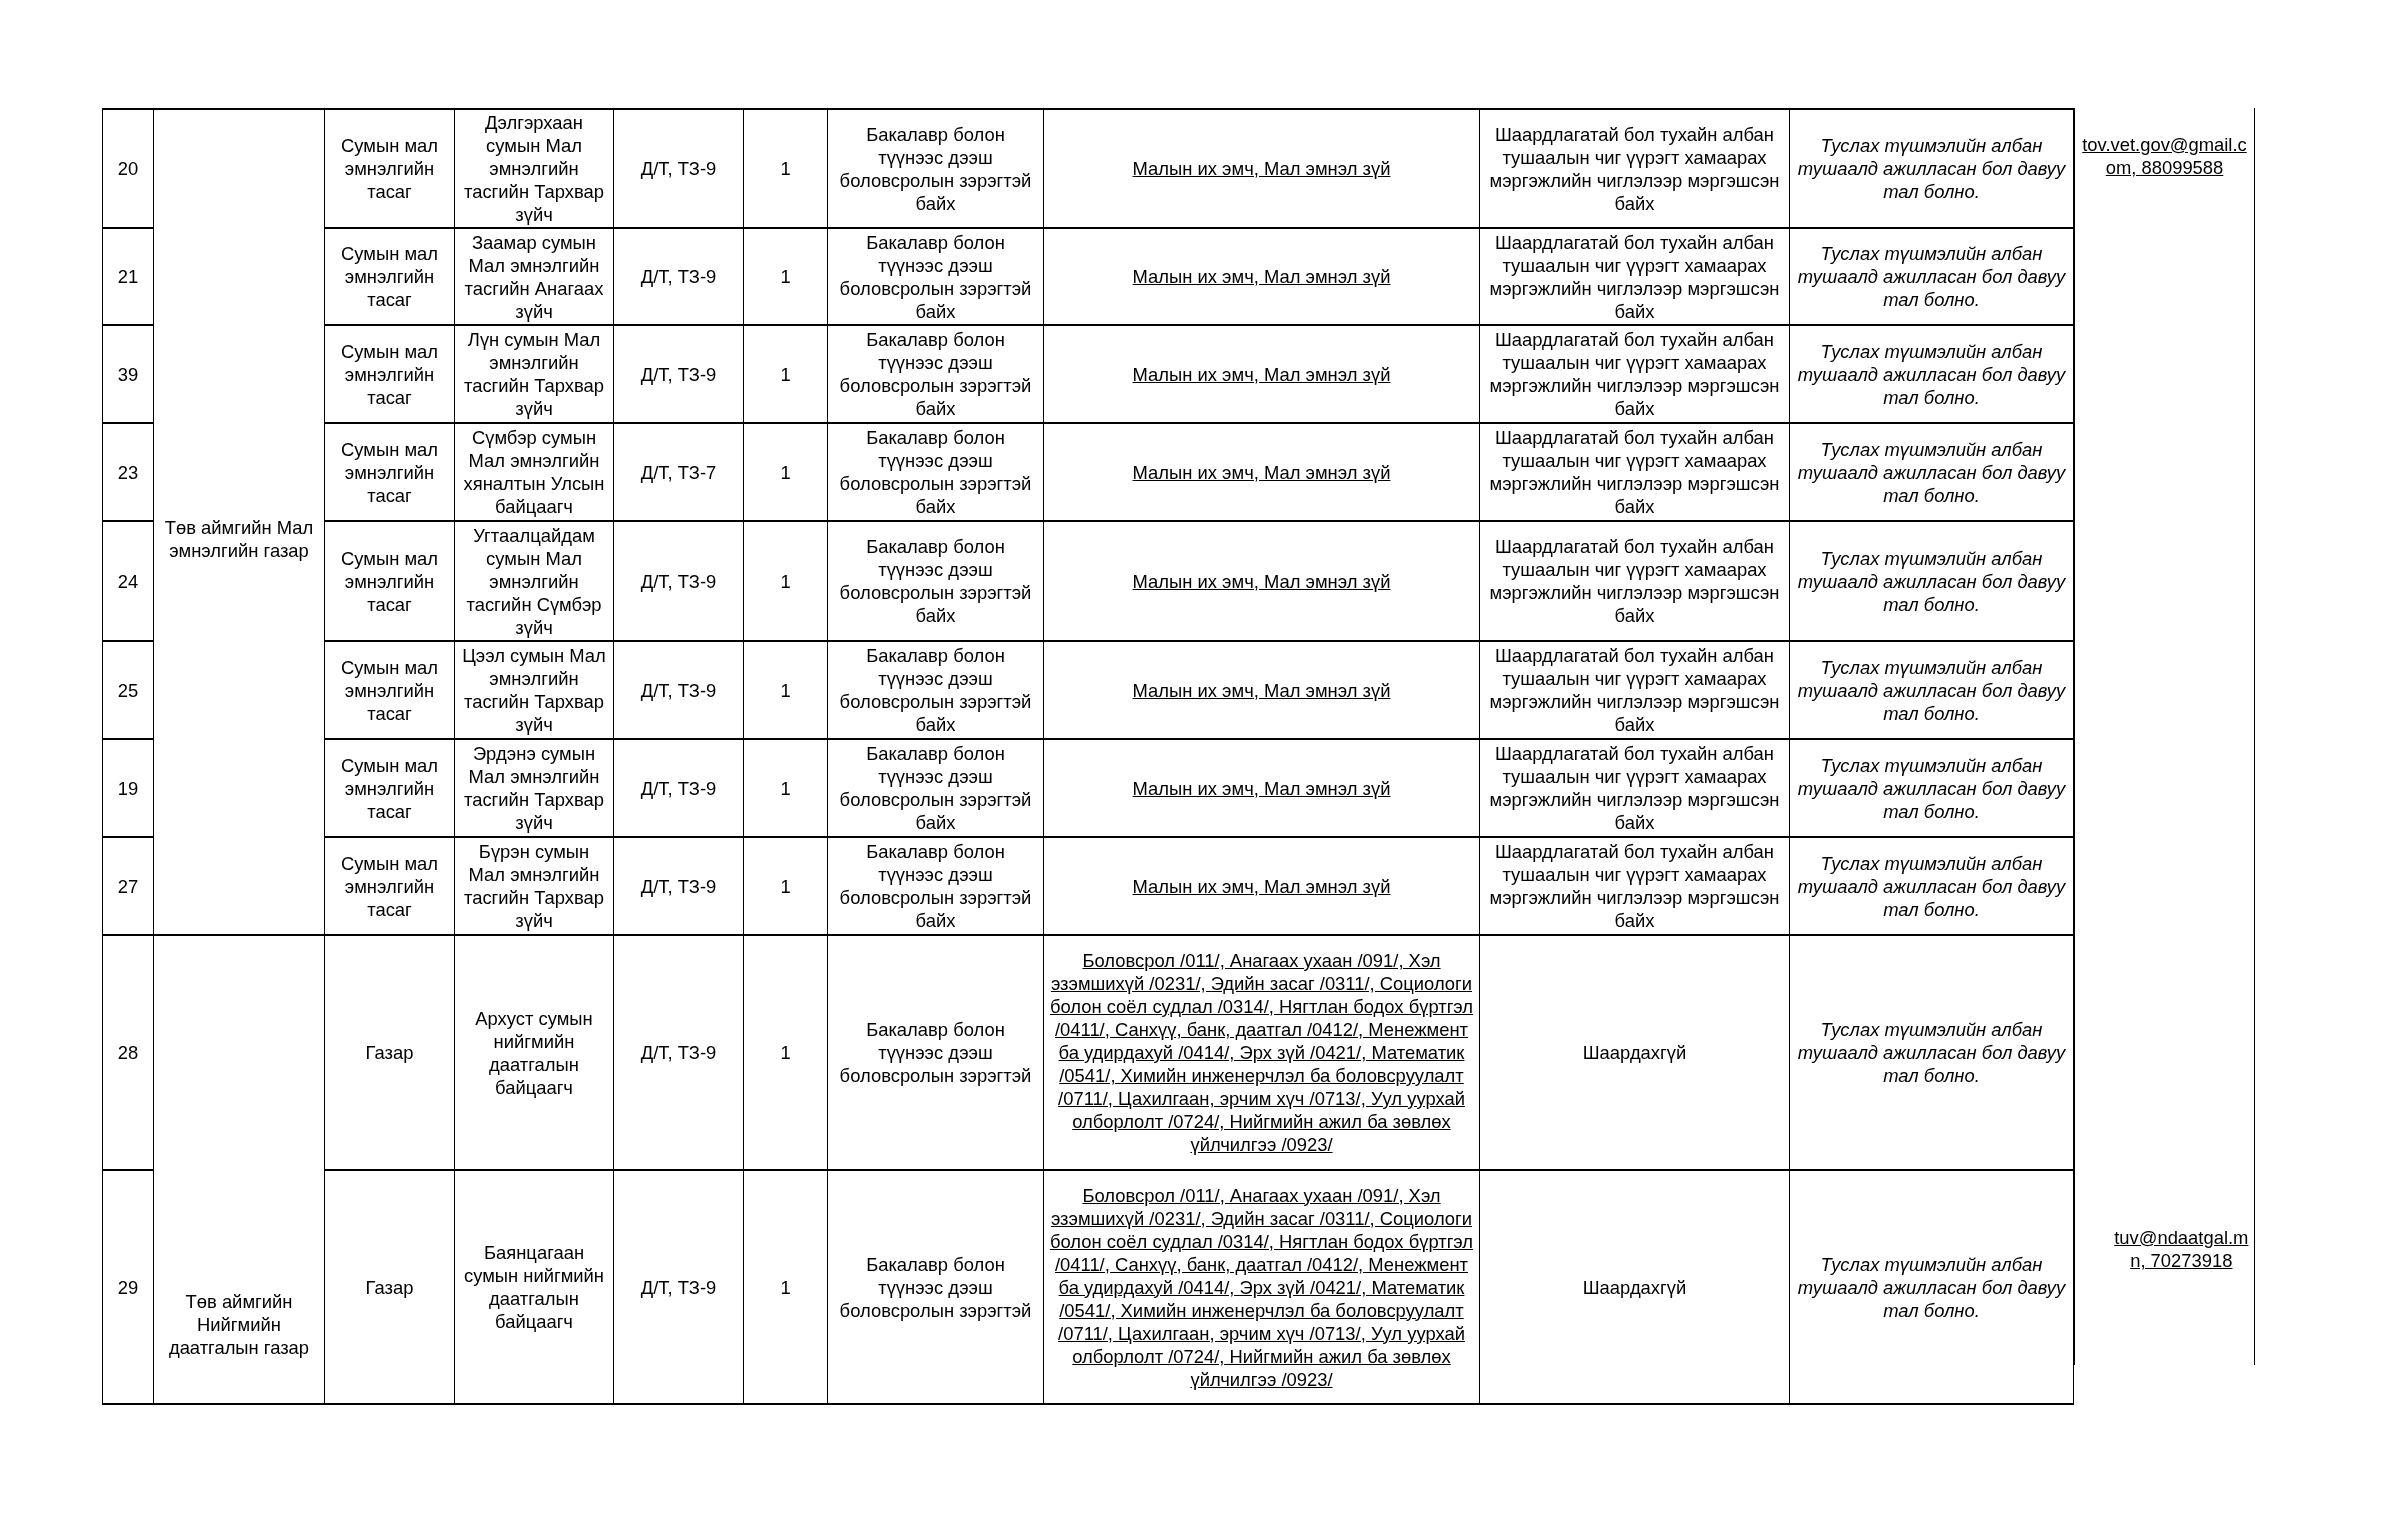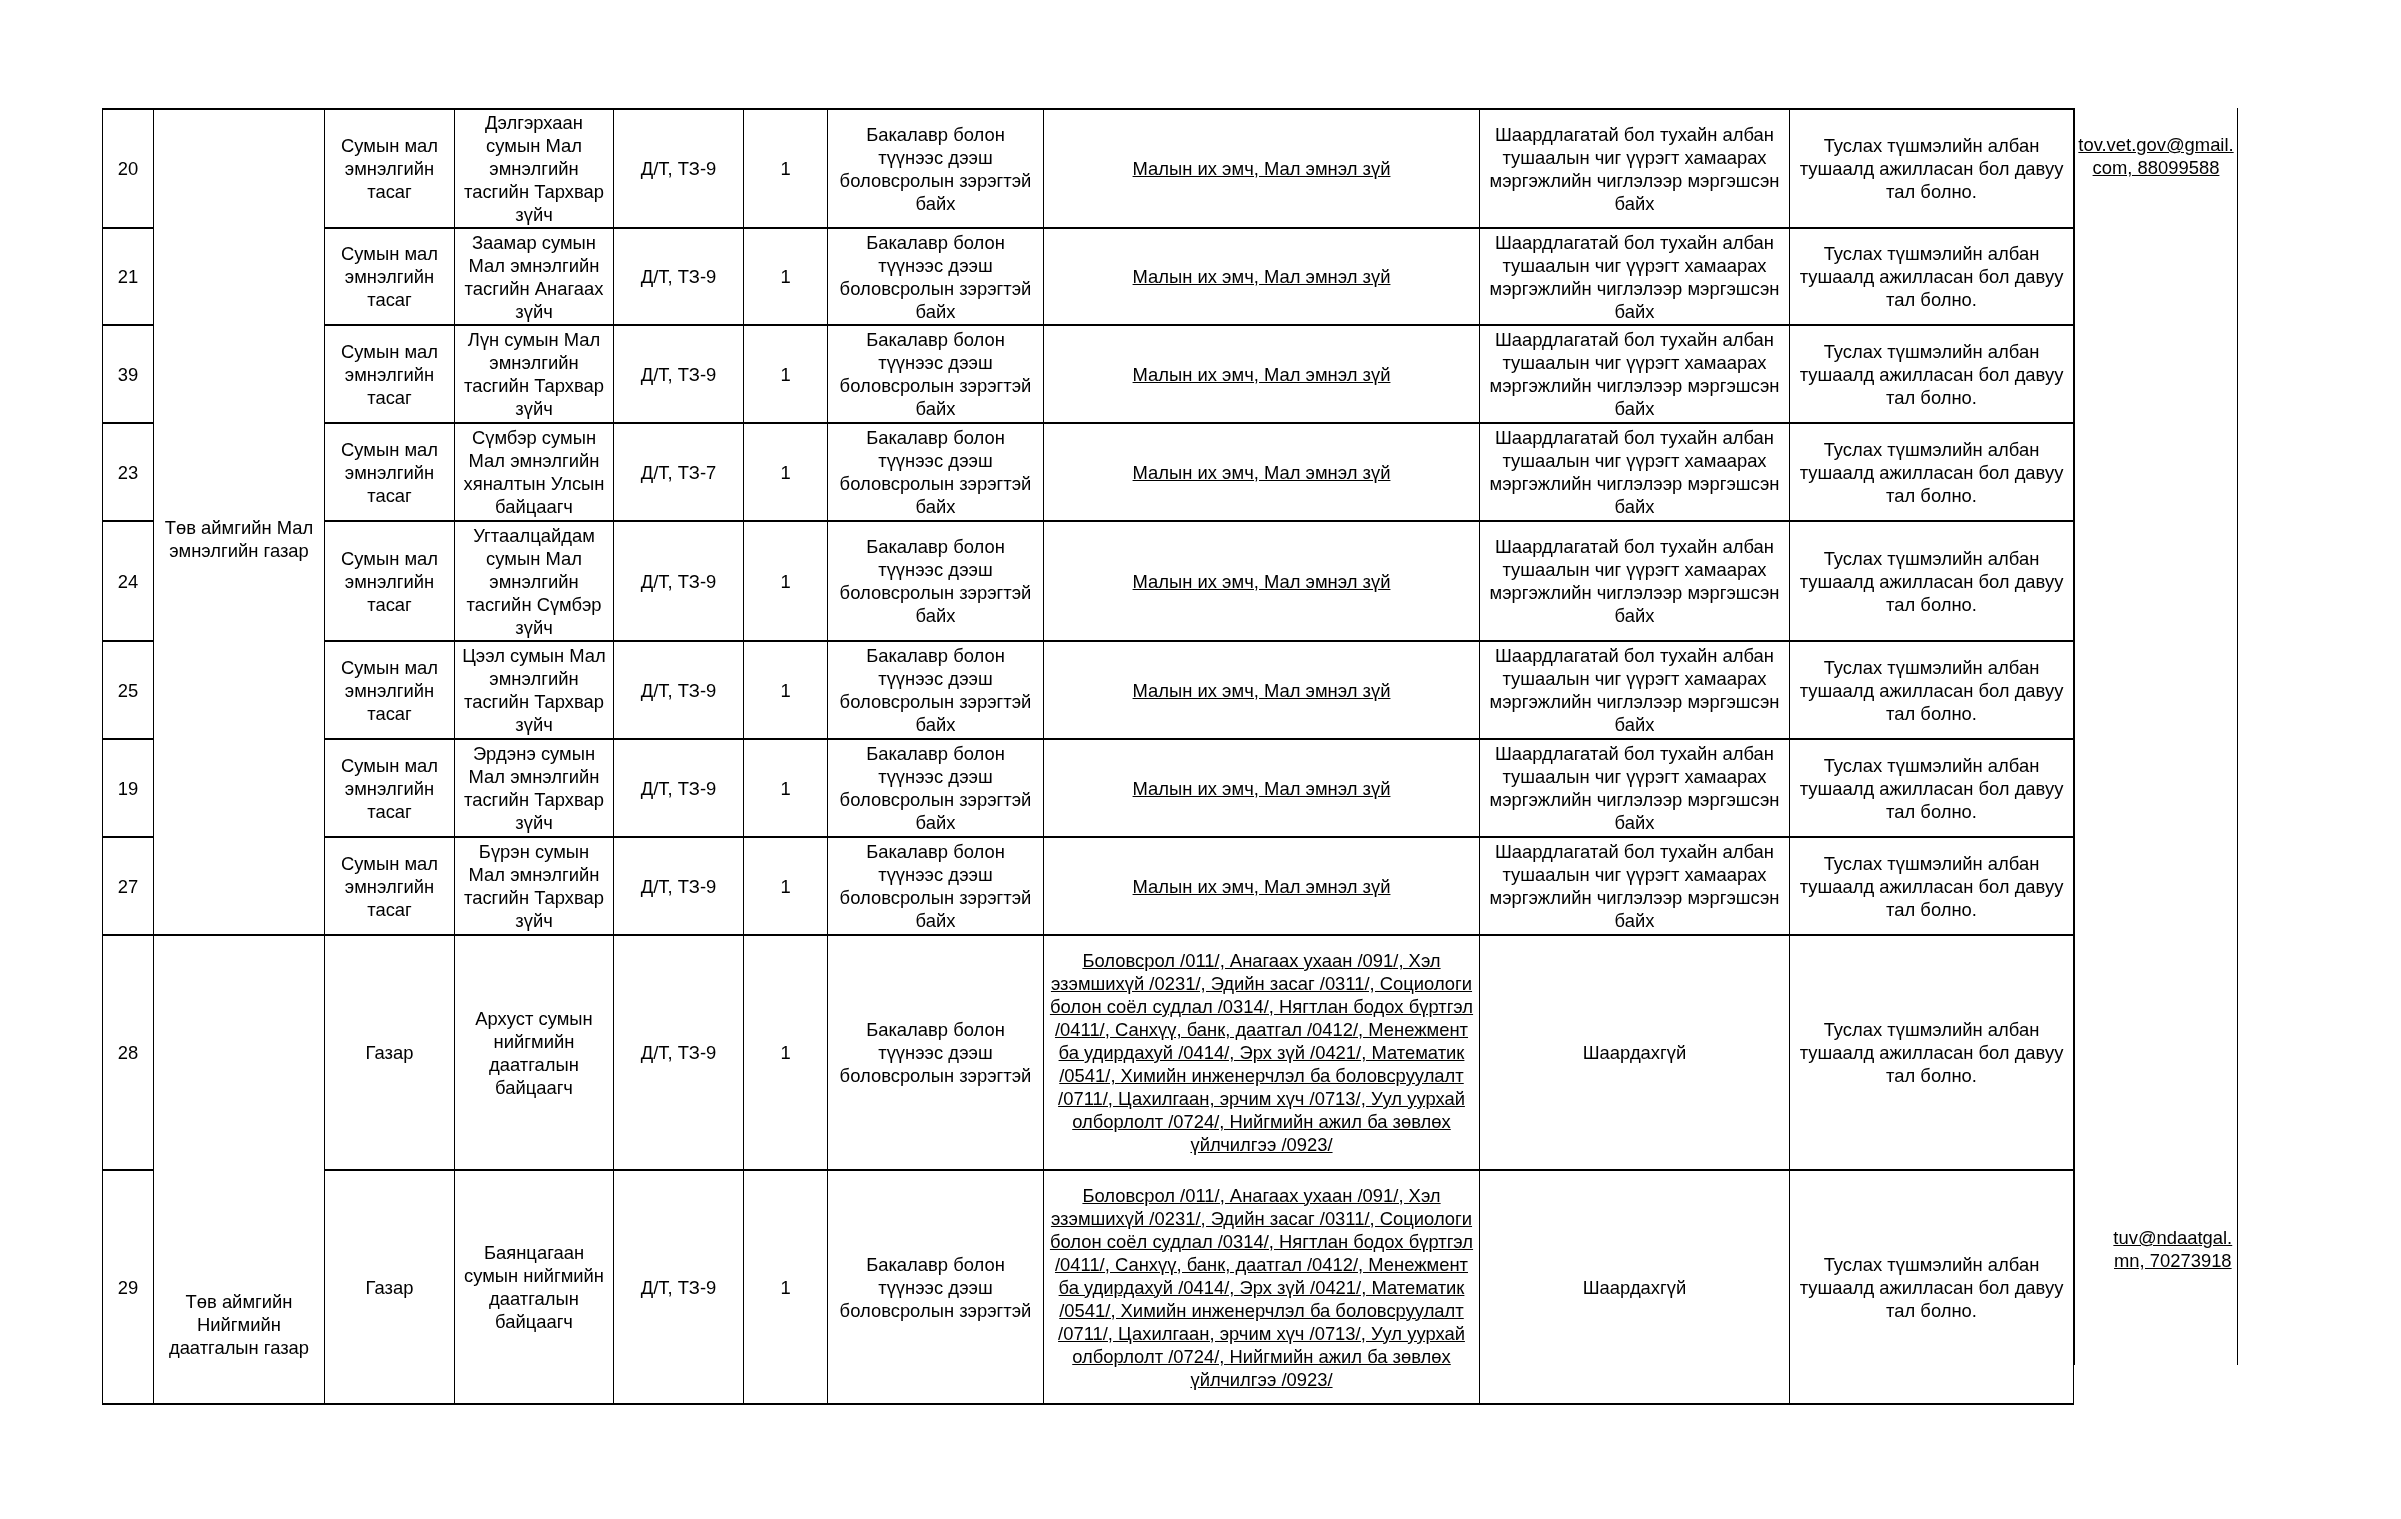--- a/index.html
+++ b/index.html
@@ -21,25 +21,25 @@
     padding:1px 4.8px;overflow:hidden;
   }
   tr.h0 td{height:115px} tr.h1 td{height:93px} tr.h2 td{height:94px}
   tr.h3 td{height:94px} tr.h4 td{height:116px} tr.h5 td{height:94px}
   tr.h6 td{height:94px} tr.h7 td{height:94px} tr.h8 td{height:231px}
   tr.h9 td{height:230px}
   td.org{vertical-align:top;}
   td.org .orgtxt{margin-top:33px;text-align:center;}
   td.org .orgtxt.low{margin-top:310px;}
   td.edu{padding:1px 21px;}
-  td.exp{padding:1px 15.5px;}
+  td.exp{padding:1px 15.5px;font-style:italic;}
   td.prof{padding:1px 14.5px;text-decoration:underline;}
   td.spec{padding:1px 7.7px;}
   .contact-col{
-    position:absolute;left:2074px;top:108px;width:164px;height:1257px;
+    position:absolute;left:2074px;top:108px;width:181px;height:1257px;
     border-left:1.9px solid #000;border-right:1.9px solid #000;
     box-sizing:border-box;font-size:18.4px;line-height:1.26;text-align:center;
   }
   .email{
     display:block;text-decoration:underline;color:#000;
     overflow-wrap:anywhere;word-break:break-word;padding:0 2.4px;
   }
   .email.first{margin-top:25px;}
   .email.second{position:absolute;top:1118px;left:0;right:0;padding-left:36px;}
 </style>

